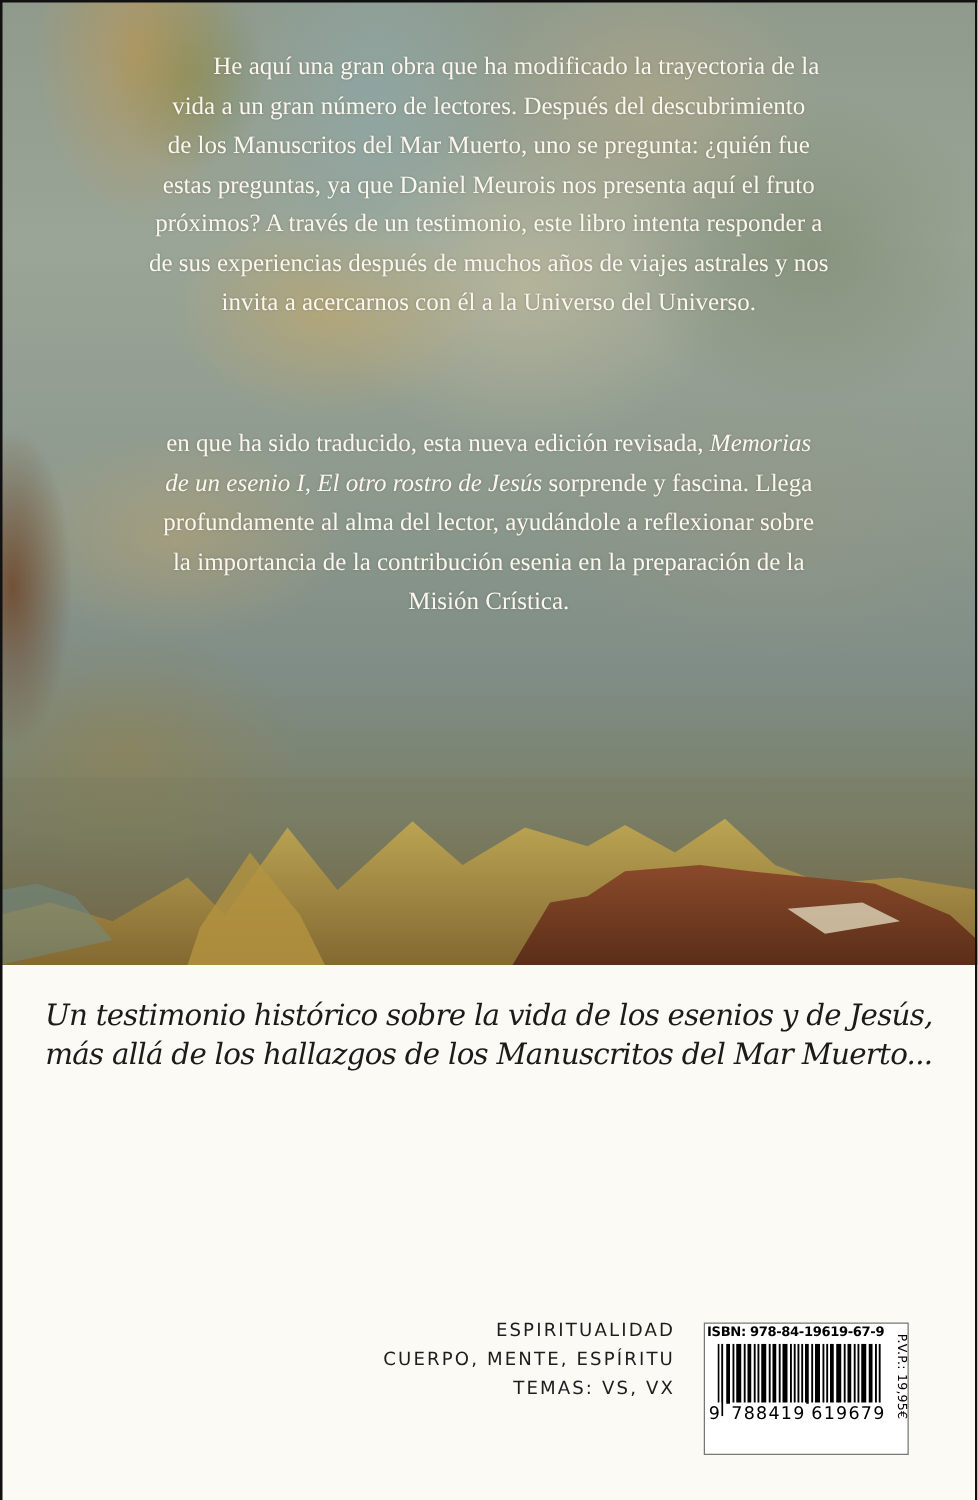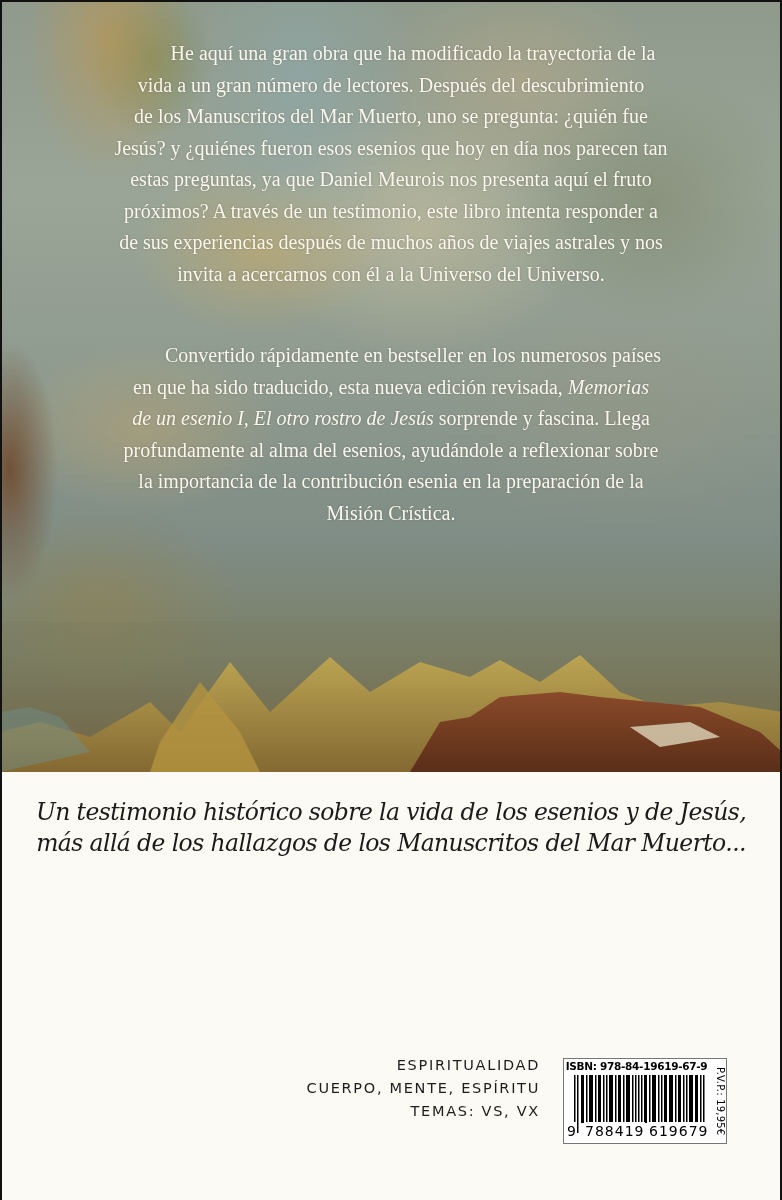--- a/index.html
+++ b/index.html
@@ -49,21 +49,21 @@
   .tagline .line { display: block; white-space: nowrap; }
 
   .categories {
     position: absolute; right: 242px; top: 1054px; text-align: right;
     font-family: "DejaVu Sans", "Liberation Sans", sans-serif;
     font-size: 14.5px; line-height: 23px; letter-spacing: 1.7px; color: #1d1d1d;
   }
   .categories div { white-space: nowrap; }
 
   .barcode-box {
-    position: absolute; left: 563px; top: 1058px; width: 164px; height: 86px;
+    position: absolute; left: 563px; top: 1058px; width: 164px; height: 106px;
     background: #fff; border: 1px solid #777; box-sizing: border-box;
   }
   .isbn-text {
     position: absolute; left: 0; top: 1px; width: 145px; text-align: center;
     font-family: "DejaVu Sans", "Liberation Sans", sans-serif; font-size: 10.5px; font-weight: bold; color: #000;
     white-space: nowrap; letter-spacing: -0.3px;
   }
   .bars { position: absolute; left: 10px; top: 16px; width: 132px; height: 58px; }
   .digits {
     position: absolute; left: 2px; top: 63px; width: 142px; height: 20px;
@@ -97,32 +97,30 @@
     <path d="M410 150 L440 100 L470 95 L500 75 L560 70 L600 75 L700 85 L760 110 L782 130 L782 150 Z" fill="url(#rock)"></path>
     <path d="M630 105 L690 100 L720 115 L660 125 Z" fill="#d8ccb0" opacity="0.85"></path>
     <path d="M0 90 L30 85 L60 95 L90 130 L0 150 Z" fill="#6f8d88" opacity="0.5"></path>
   </svg>
 </div>
 
 <div class="copy" id="para1">
   <span class="line indent">He aquí una gran obra que ha modificado la trayectoria de la</span>
   <span class="line">vida a un gran número de lectores. Después del descubrimiento</span>
   <span class="line">de los Manuscritos del Mar Muerto, uno se pregunta: ¿quién fue</span>
-  <span class="line">Jesús? y ¿quiénes fueron esos esenios que hoy en día nos parecen tan</span>
   <span class="line">estas preguntas, ya que Daniel Meurois nos presenta aquí el fruto</span>
   <span class="line">próximos? A través de un testimonio, este libro intenta responder a</span>
   <span class="line">de sus experiencias después de muchos años de viajes astrales y nos</span>
   <span class="line">invita a acercarnos con él a la Universo del Universo.</span>
 </div>
 
 <div class="copy" id="para2">
-  <span class="line indent">Convertido rápidamente en bestseller en los numerosos países</span>
   <span class="line"><span>en que ha sido traducido, esta nueva edición revisada, </span><em>Memorias</em></span>
   <span class="line"><em>de un esenio I, El otro rostro de Jesús</em><span> sorprende y fascina. Llega</span></span>
-  <span class="line">profundamente al alma del esenios, ayudándole a reflexionar sobre</span>
+  <span class="line">profundamente al alma del lector, ayudándole a reflexionar sobre</span>
   <span class="line">la importancia de la contribución esenia en la preparación de la</span>
   <span class="line">Misión Crística.</span>
 </div>
 
 <div class="tagline">
   <span class="line">Un testimonio histórico sobre la vida de los esenios y de Jesús,</span>
   <span class="line">más allá de los hallazgos de los Manuscritos del Mar Muerto...</span>
 </div>
 
 <div class="categories">

